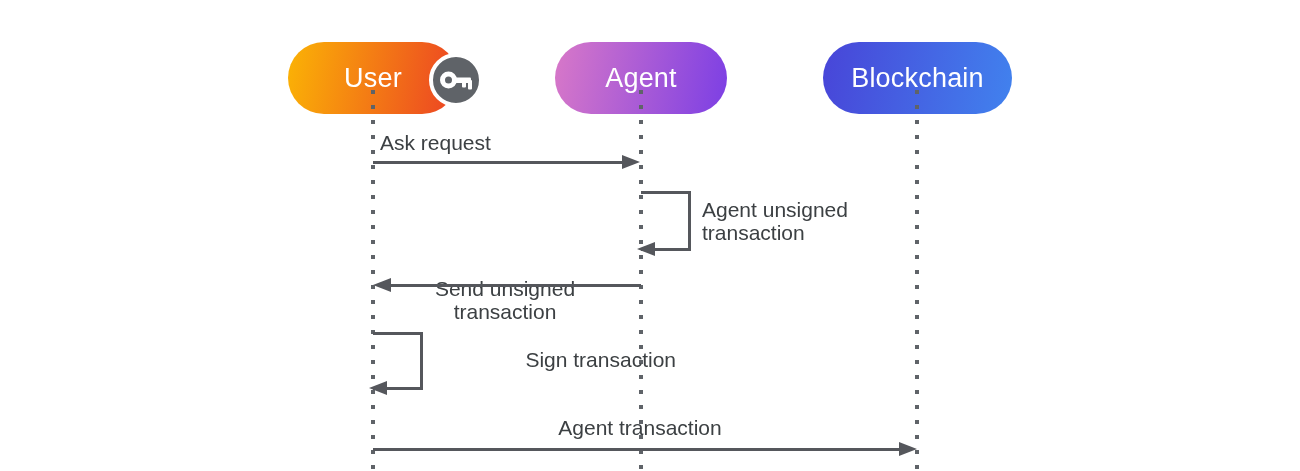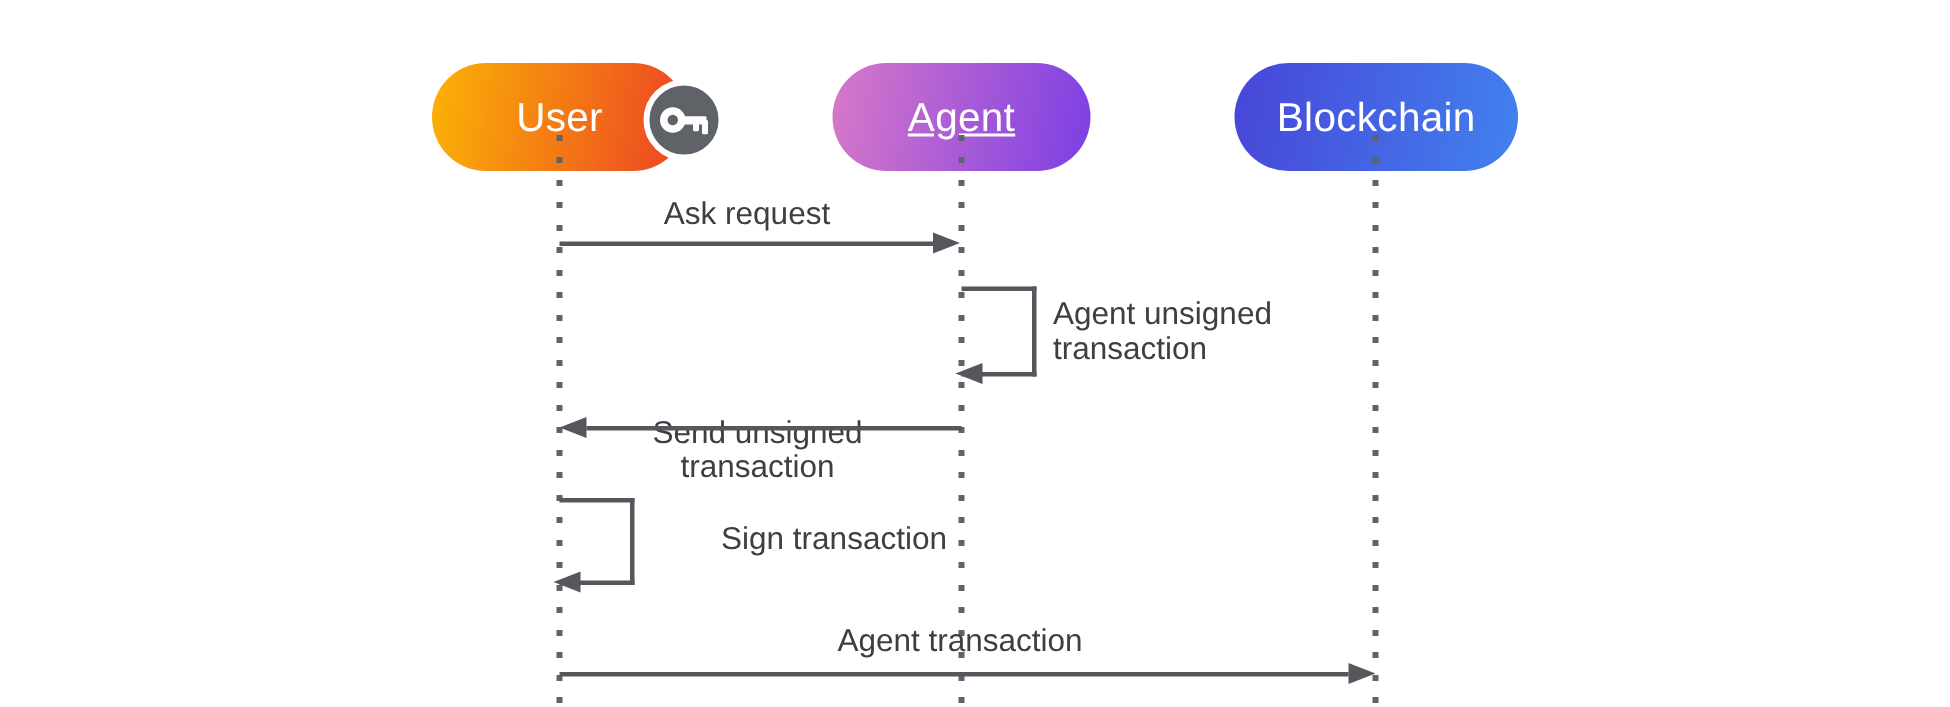--- a/index.html
+++ b/index.html
@@ -48,35 +48,35 @@
     box-sizing:border-box;
   }
   .loop-agent{left:641px;top:191px;height:60px;}
   .loop-agent-head{left:637px;top:242px;}
   .loop-user{left:373px;top:332px;height:58px;}
   .loop-user-head{left:369px;top:381px;}
   
   .mlabel{
     position:absolute;color:#3c4043;font-size:21px;line-height:1.08;
   }
-  .label-1{left:364px;top:132px;width:268px;text-align:center;}
+  .label-1{left:380px;top:132px;width:268px;}
   .label-2{left:702px;top:199px;width:170px;text-align:left;}
   .label-3{left:395px;top:234px;width:220px;text-align:center;margin-top:44px;}
-  .label-4{left:436px;top:349px;width:240px;text-align:center;}
+  .label-4{left:436px;top:349px;width:240px;text-align:right;}
   .label-5{left:490px;top:417px;width:300px;text-align:center;}
 </style>
 </head>
 <body>
 
 <div class="canvas">
 
   <div class="pill pill-user" style="background: linear-gradient(100deg, rgb(251, 179, 5), rgb(236, 66, 36));">
     <span>User</span>
   </div>
-  <div class="pill pill-agent" style="background: linear-gradient(100deg, rgb(216, 120, 200), rgb(124, 63, 228)); text-decoration: underline;">
+  <div class="pill pill-agent" style="background: linear-gradient(100deg, rgb(216, 120, 200), rgb(124, 63, 228));">
     <span>Agent</span>
   </div>
   <div class="pill pill-blockchain" style="background: linear-gradient(100deg, rgb(72, 69, 216), rgb(65, 130, 238));">
     <span>Blockchain</span>
   </div>
 
   <div class="badge">
     <svg width="56" height="56" viewBox="0 0 56 56">
       <circle cx="28" cy="28" r="25" fill="#5f6368" stroke="#ffffff" stroke-width="4"></circle>
       <circle cx="20.5" cy="28" r="6" fill="none" stroke="#ffffff" stroke-width="5"></circle>

